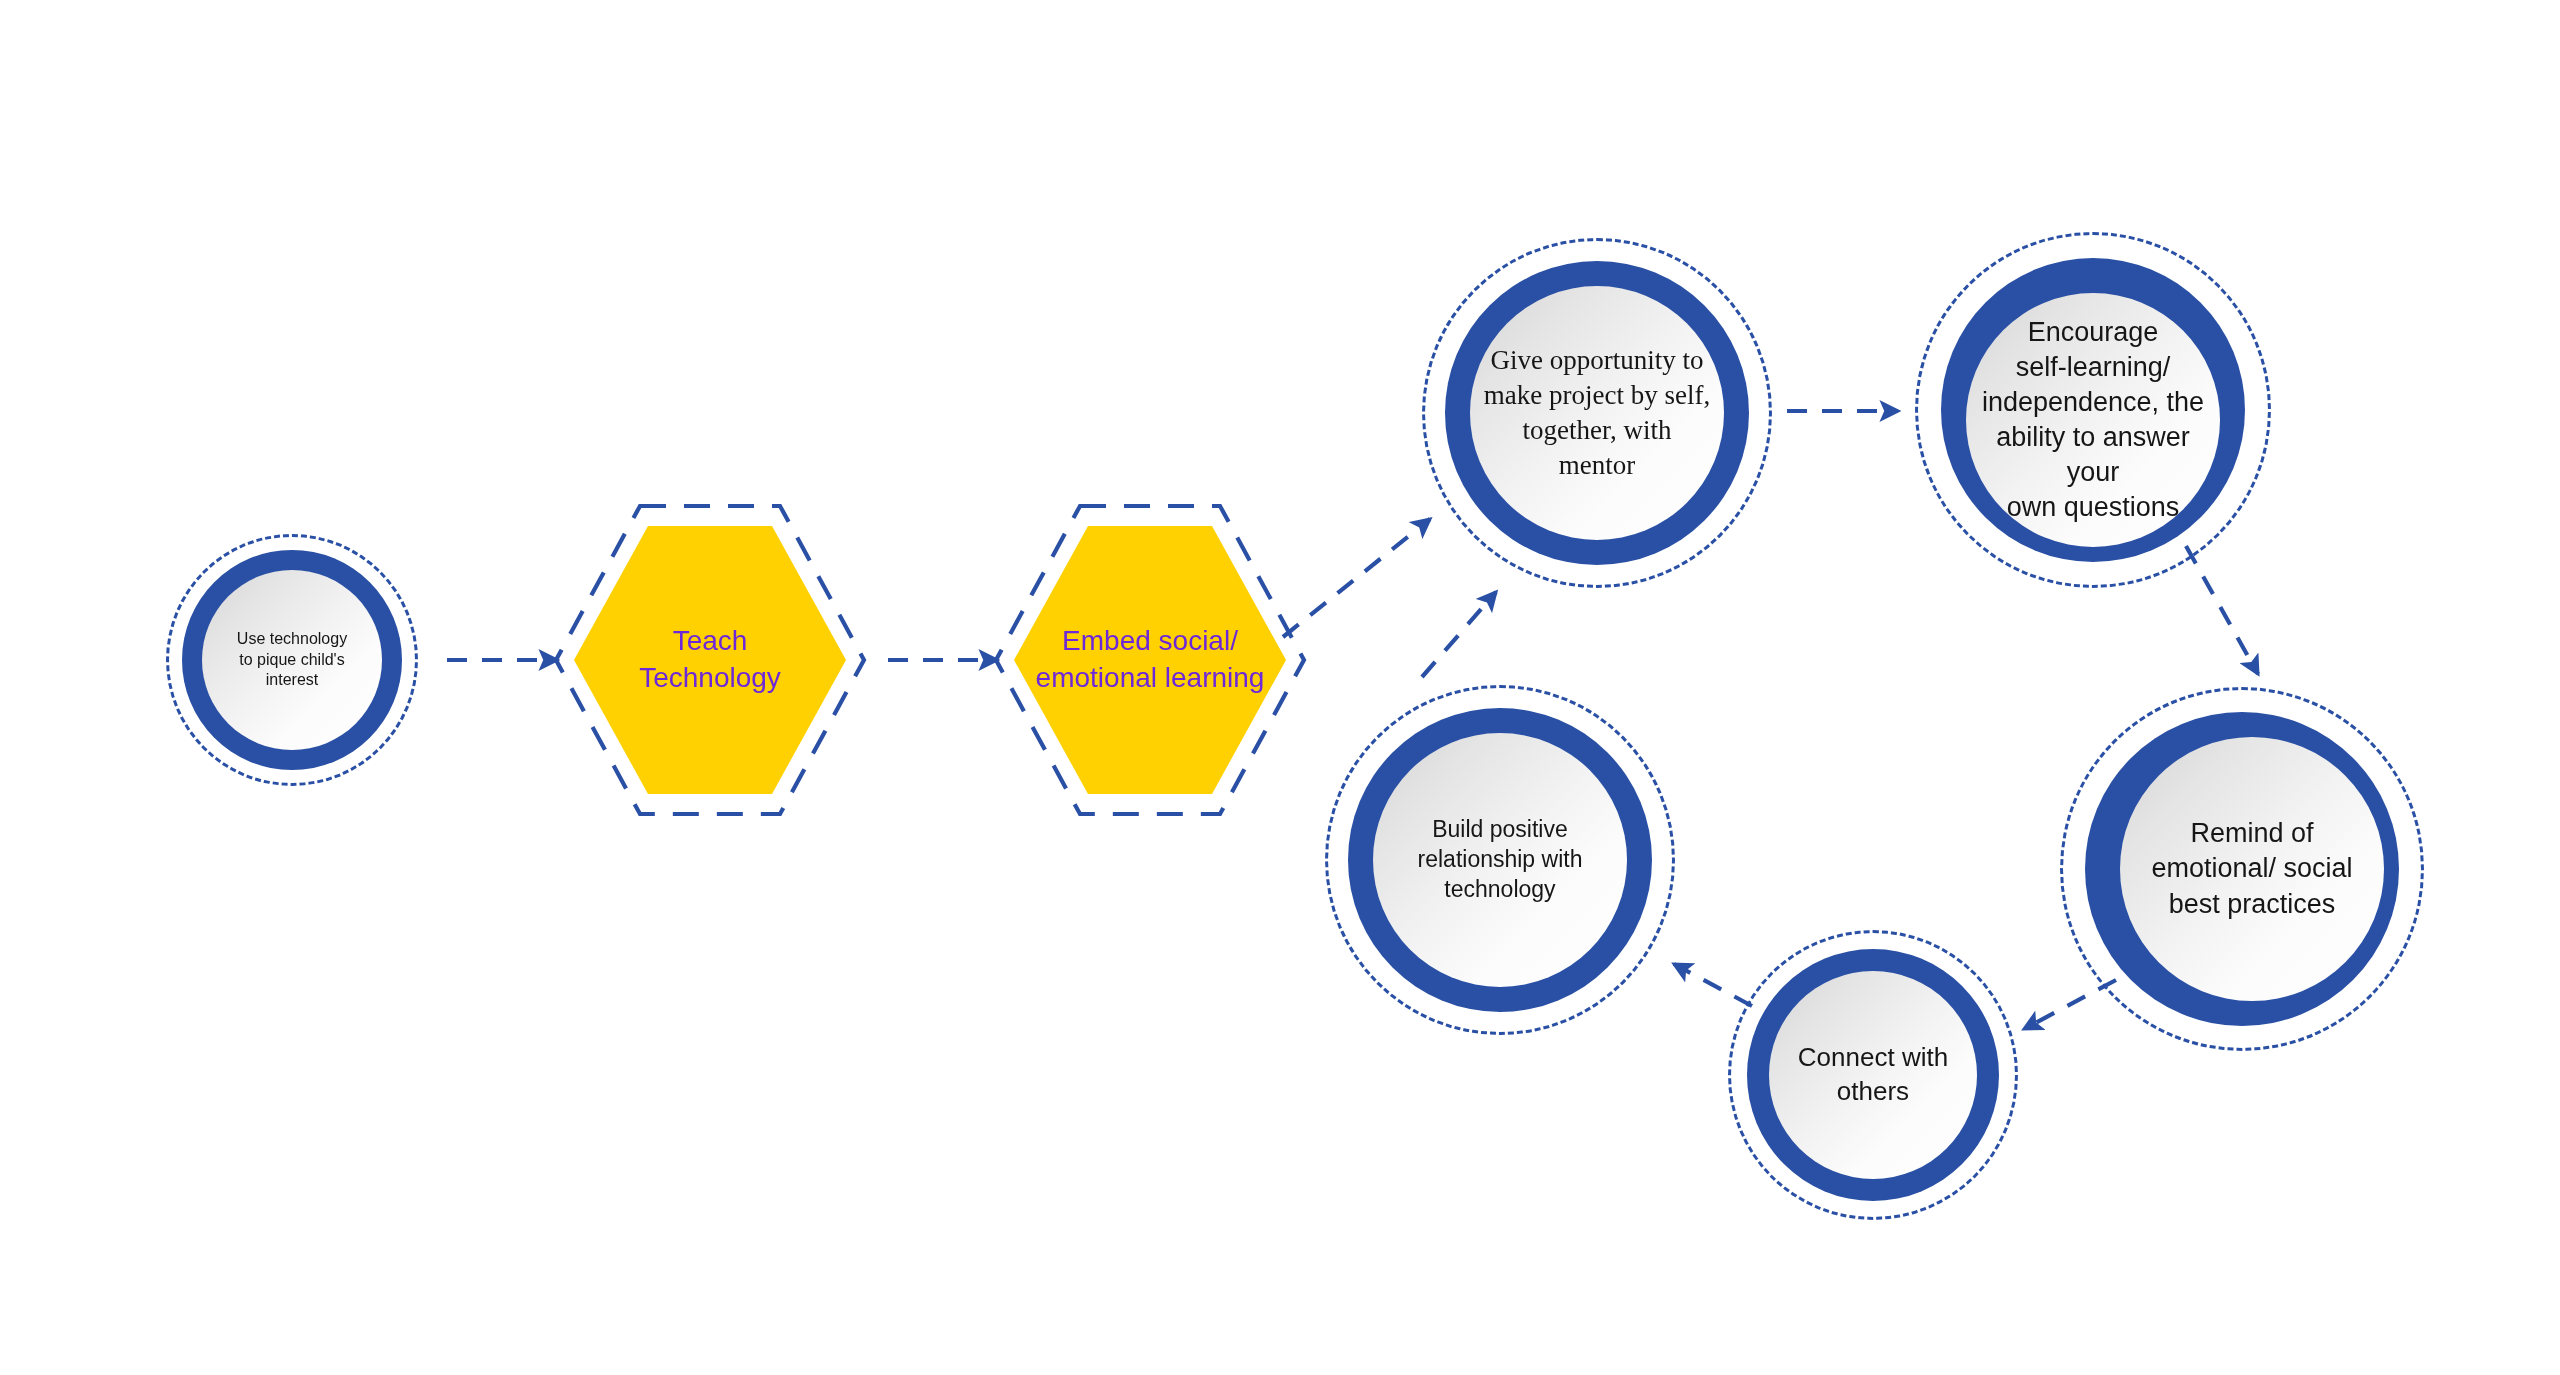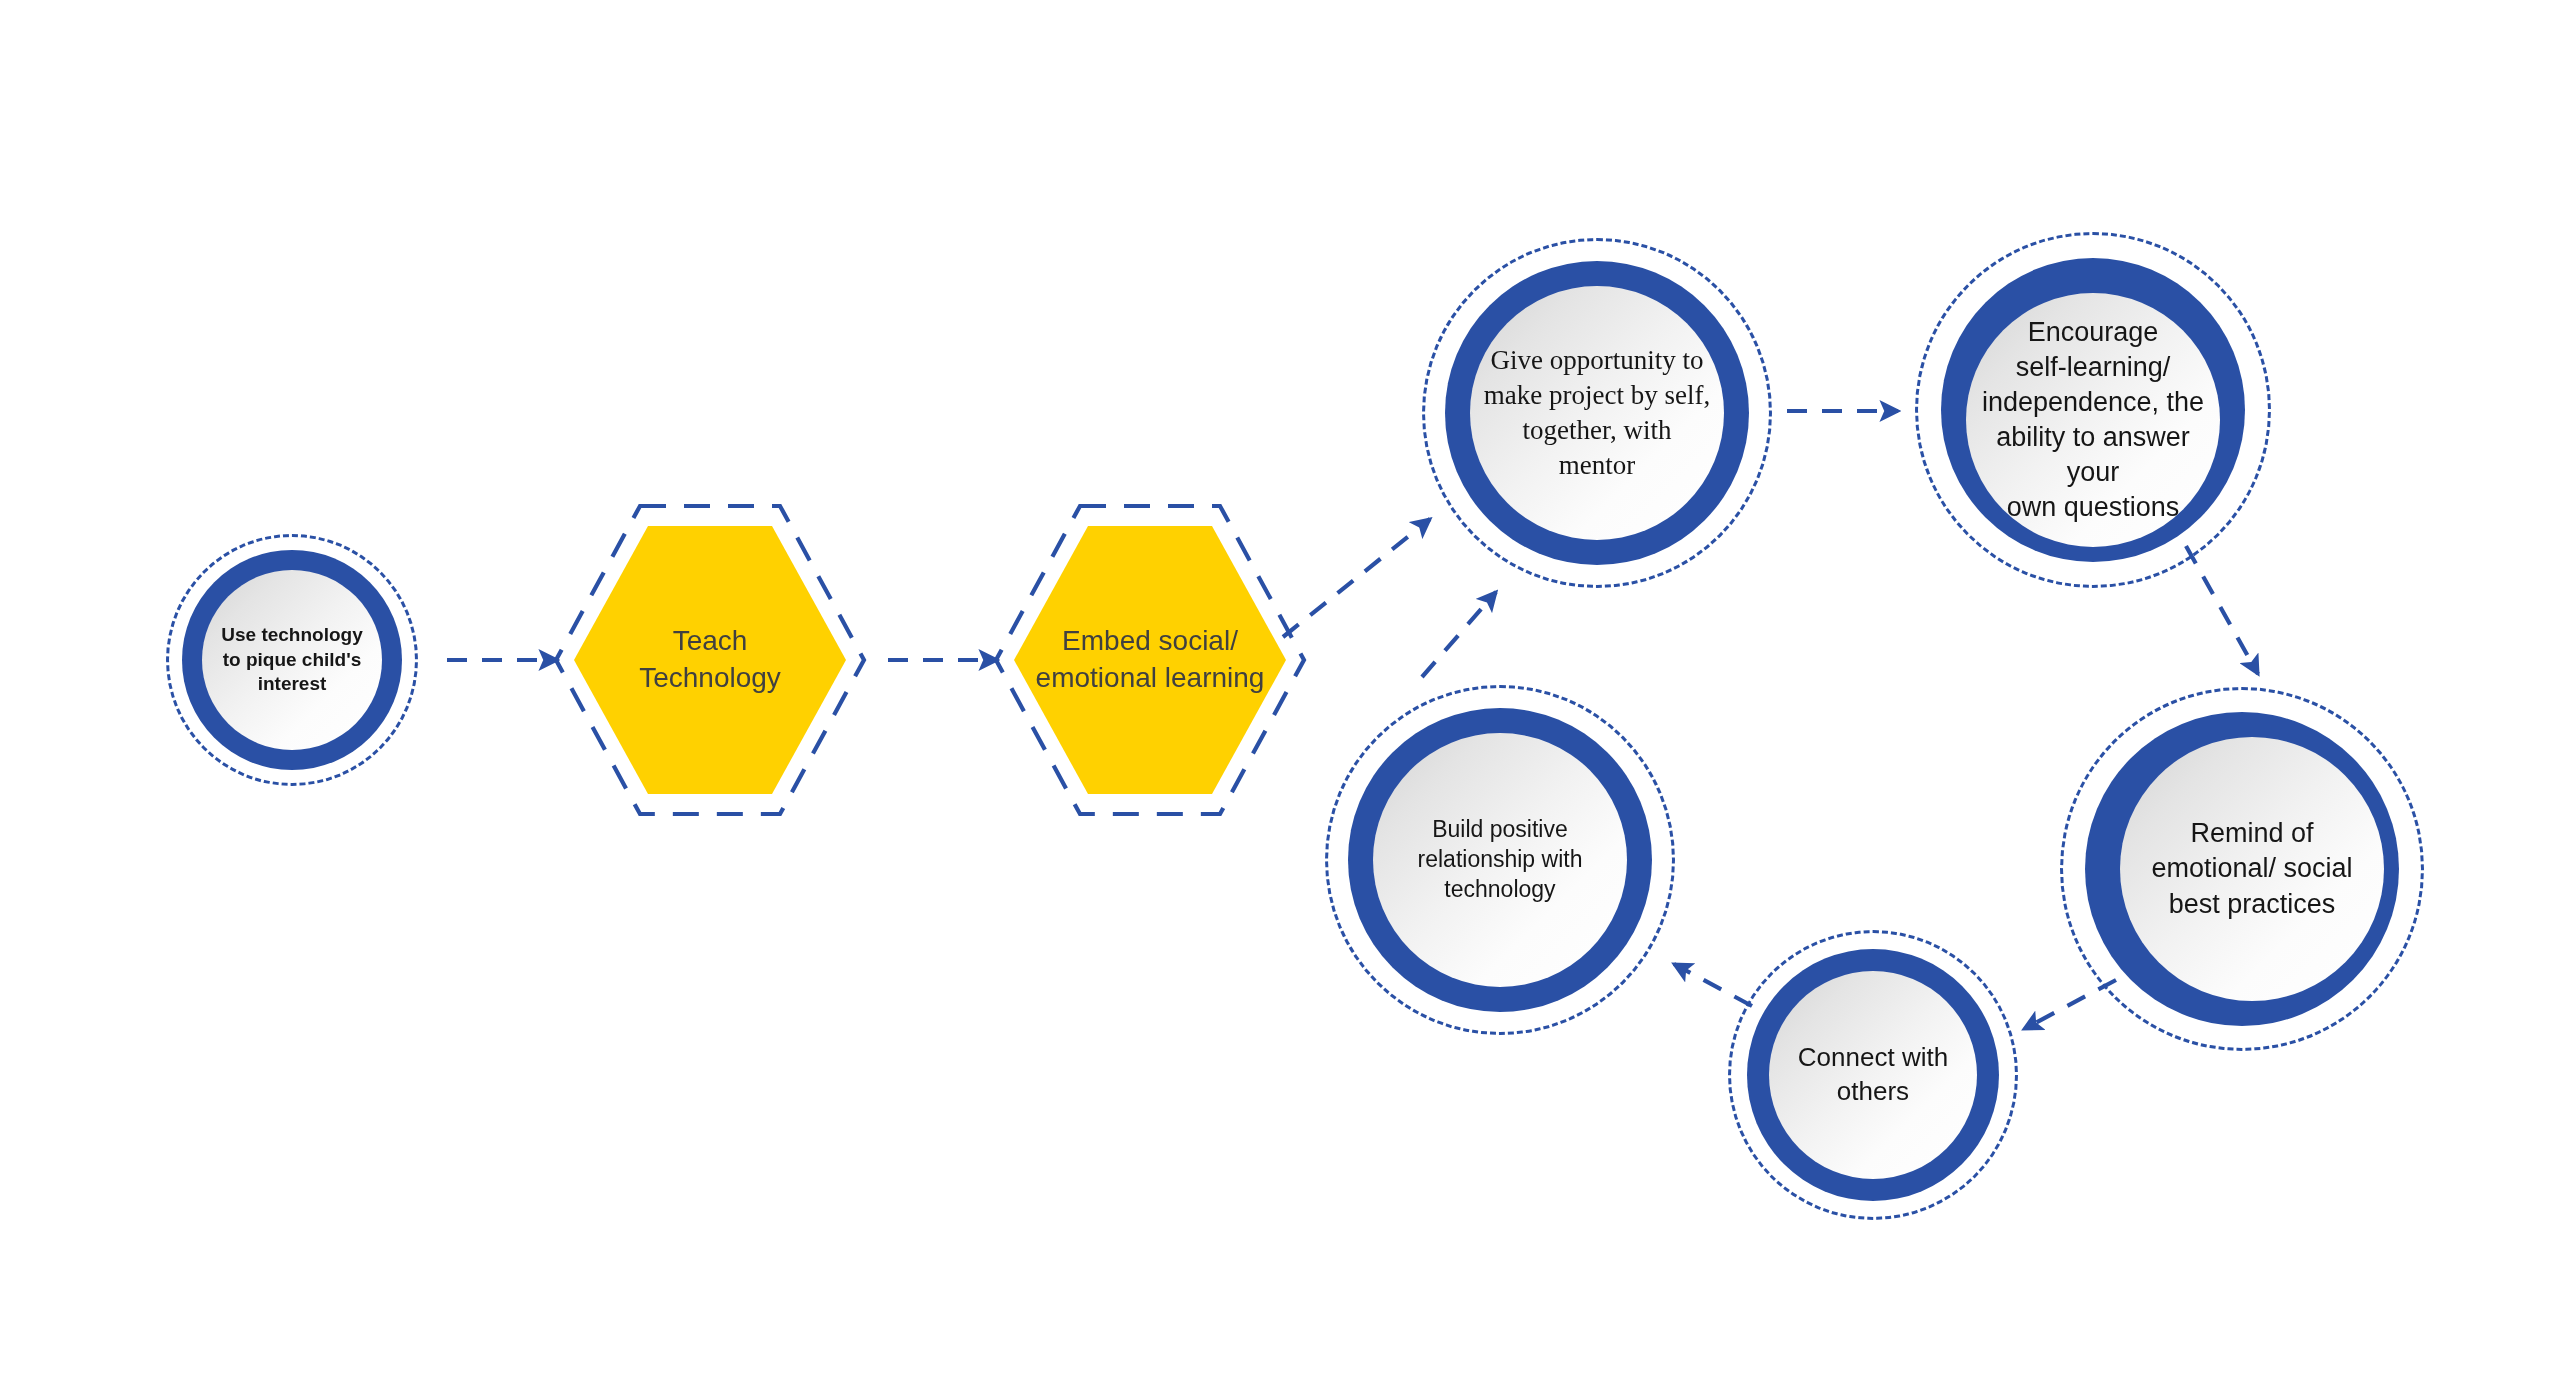--- a/index.html
+++ b/index.html
@@ -79,21 +79,21 @@
   .hex-label {
     position: absolute;
     left: 0;
     top: 0;
     width: 100%;
     height: 100%;
     display: flex;
     align-items: center;
     justify-content: center;
     text-align: center;
-    color: #404040;
+    color: #6d28d9;
     line-height: 1.32;
     white-space: pre-line;
   }
 </style>
 </head>
 <body>
 
 <div id="stage">
 
   <svg id="wires" viewBox="0 0 2560 1375">
@@ -111,21 +111,21 @@
       <path d="M 2116 980 L 2024 1029"></path>
       <path d="M 1752 1006 L 1674 964"></path>
       <path d="M 1422 677 L 1496 592"></path>
     </g>
   </svg>
 
   <div class="node-circle" style="left:166px; top:534px; width:252px; height:252px;">
     <div class="ring-dash" style="left:0; top:0; width:252px; height:252px;"></div>
     <div class="ring-solid" style="left:16px; top:16px; width:220px; height:220px;">
       <div class="disc" style="left:20px; top:20px; width:180px; height:180px;">
-        <span class="node-label" style="font-size:19px;font-weight:bold;">Use technology
+        <span class="node-label" style="font-size:16px;">Use technology
 to pique child's
 interest</span>
       </div>
     </div>
   </div>
 
   <div class="node-hex" style="left:548px; top:498px; width:324px; height:324px;">
     <svg class="hex-dash-wrap" width="324" height="324" viewBox="0 0 324 324">
       <polygon points="92,8 232,8 316,162 232,316 92,316 8,162" fill="none" stroke="#2A50A5" stroke-width="4.2" stroke-dasharray="26 18" stroke-linejoin="miter"></polygon>
     </svg>

